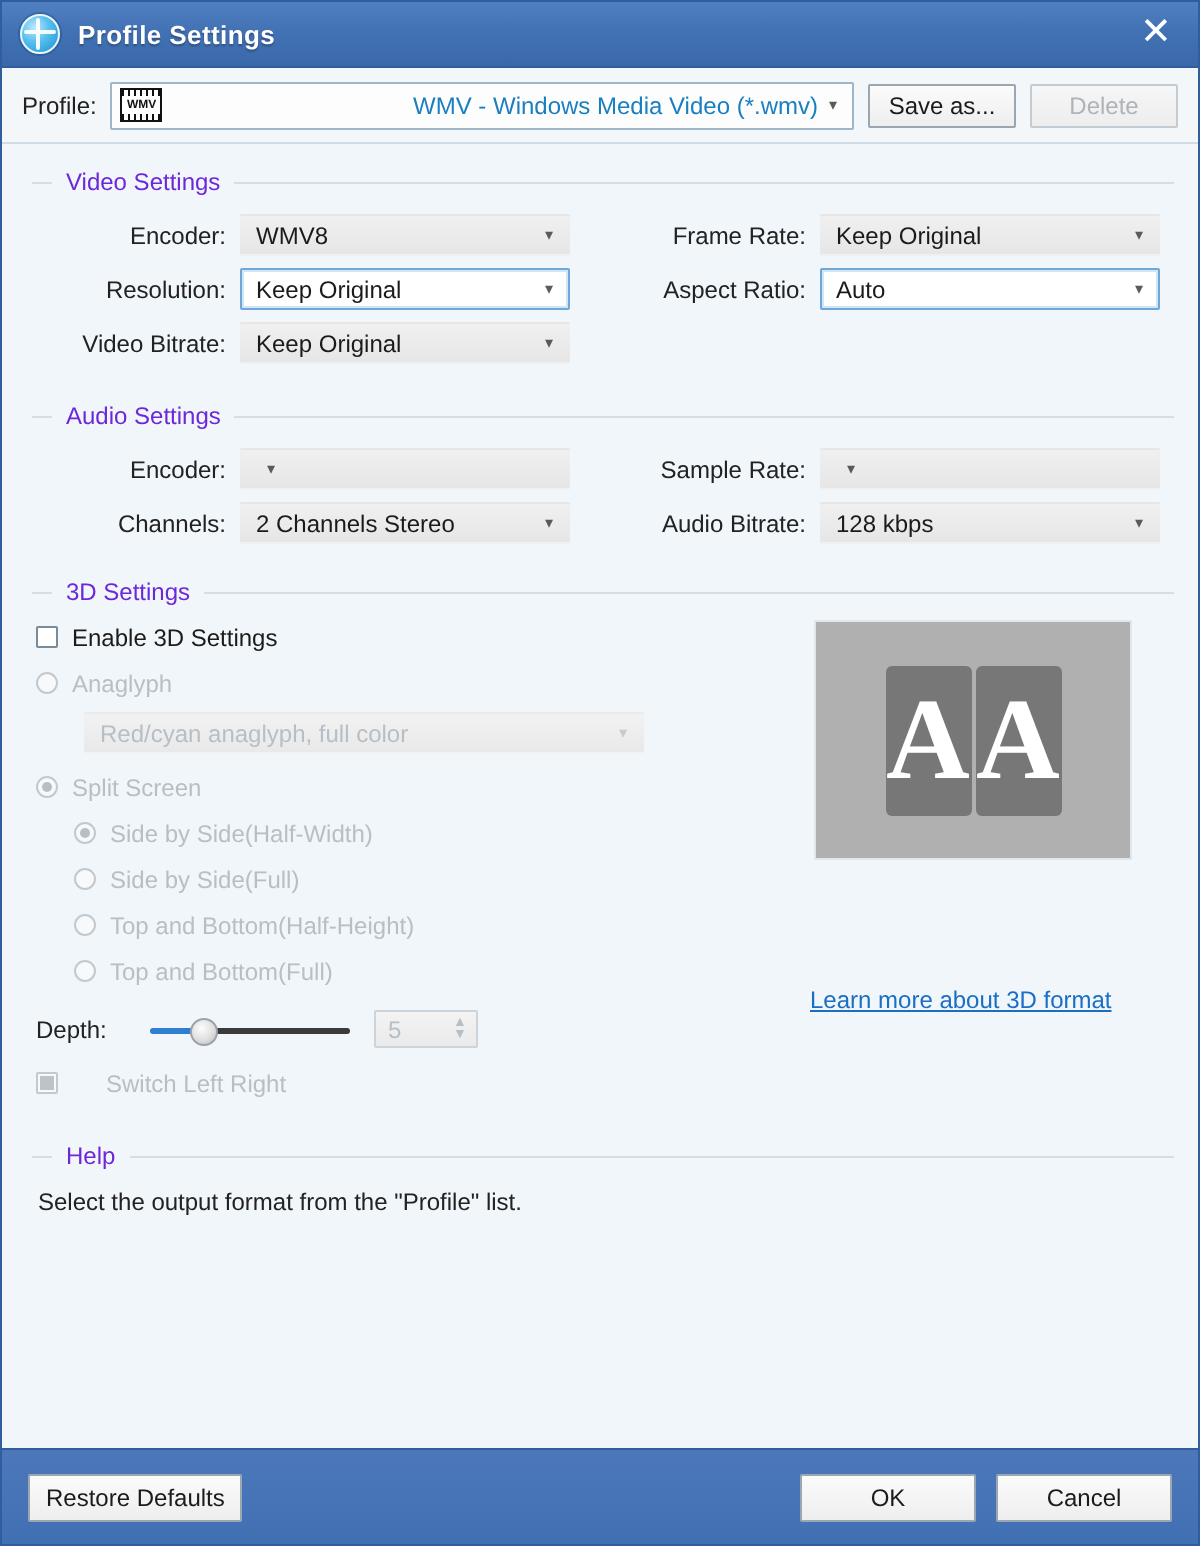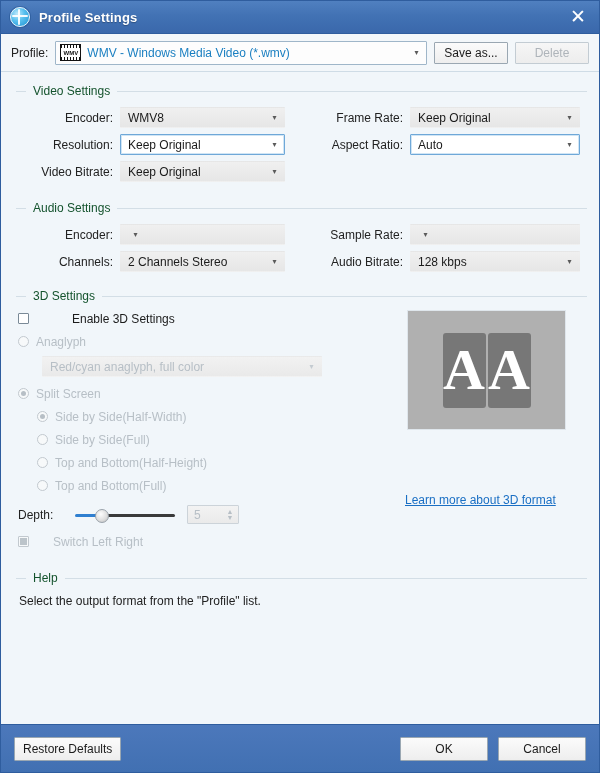--- a/index.html
+++ b/index.html
@@ -72,21 +72,21 @@
   }
   .wmv-icon::before,.wmv-icon::after{
     content:"";position:absolute;left:0;right:0;height:3px;
     background:repeating-linear-gradient(90deg,#111 0 1px,#fff 1px 3px);
   }
   .wmv-icon::before{top:0;}
   .wmv-icon::after{bottom:0;}
   .wmv-icon span{position:relative;z-index:2;background:#fff;padding:0 1px;}
   .profile-text{
     color:#1a7fc1;font-size:12px;margin-left:6px;
-    white-space:nowrap;overflow:hidden;text-overflow:ellipsis;flex:1 1 auto;
+    white-space:nowrap;overflow:hidden;text-overflow:ellipsis;flex:1 1 auto;text-align:right;
   }
   .combo-arrow{
     width:15px;flex:0 0 auto;text-align:center;
     color:#5a5a5a;font-size:8px;line-height:1;
   }
   .btn{
     font-family:"Liberation Sans",sans-serif;font-size:12px;
     background:linear-gradient(180deg,#fbfbfb 0%,#eeeeee 100%);
     border:1px solid #9aa7b2;border-radius:1px;
     color:#1b1b1b;cursor:pointer;padding:0 8px;height:22px;
@@ -95,21 +95,21 @@
   .btn.disabled{color:#aeb4ba;border-color:#c3ccd3;
     background:linear-gradient(180deg,#f6f6f6 0%,#ededed 100%);cursor:default;}
   .profilebar .btn{margin-left:7px;min-width:74px;}
   
   .content{
     flex:1 1 auto;position:relative;background:#f1f6fa;
     padding:0 12px;overflow:hidden;
   }
   .group{position:relative;margin-top:12px;}
   .group-title{
-    font-size:12px;color:#14532d;display:flex;align-items:center;
+    font-size:12px;color:#6d28d9;display:flex;align-items:center;
     padding-left:20px;
   }
   .group-title span{flex:0 0 auto;padding-right:7px;}
   .group-title::before{
     content:"";width:10px;flex:0 0 auto;height:1px;background:#d3dee6;
     margin-right:7px;margin-left:-17px;
   }
   .group-title::after{
     content:"";flex:1 1 auto;height:1px;background:#d3dee6;
   }
@@ -342,21 +342,21 @@
     </div>
 
     <div class="group" style="margin-top:14px;">
       <div class="group-title">
         <span>3D Settings</span>
       </div>
 
       <div class="threed-wrap">
         <div class="threed-left">
 
-          <div class="opt indent1" style="margin-top:4px;gap:36px;">
+          <div class="opt indent1" style="margin-top:4px;">
             <span class="chk"></span>
             <span>Enable 3D Settings</span>
           </div>
 
           <div class="opt indent1 dim">
             <span class="rad"></span>
             <span>Anaglyph</span>
           </div>
 
           <div class="dd3d" style="margin-top:3px;">

